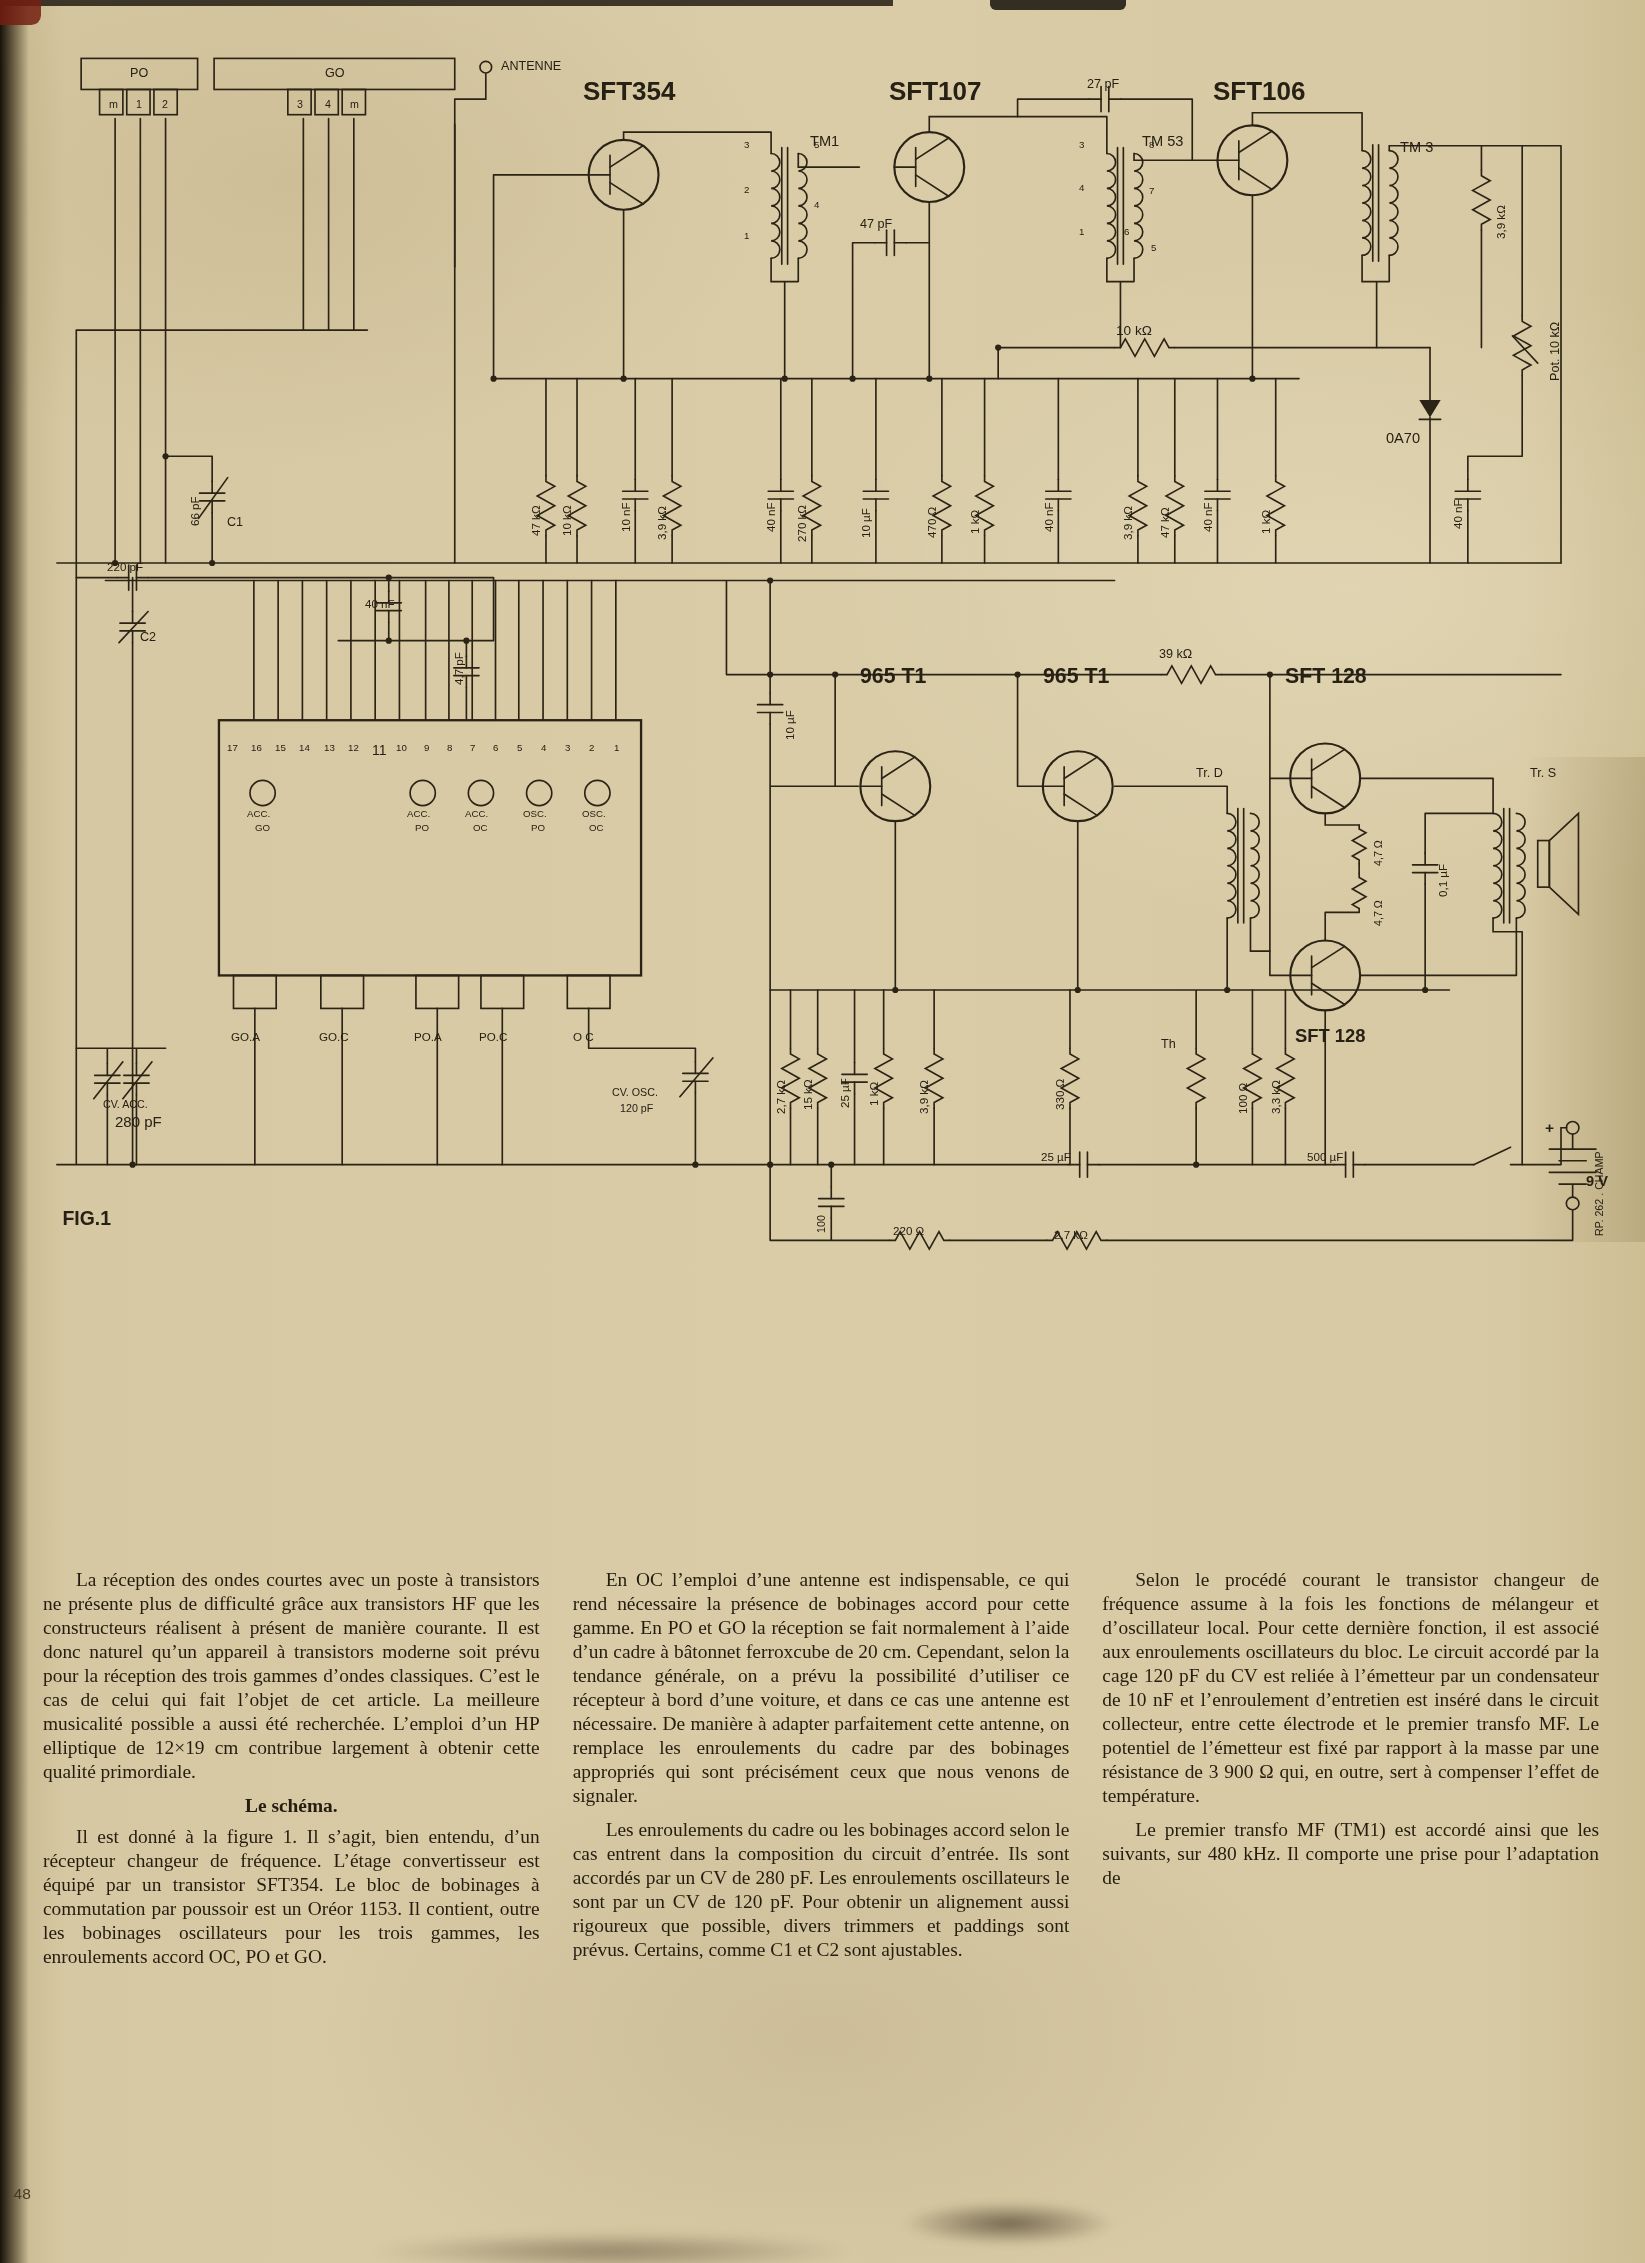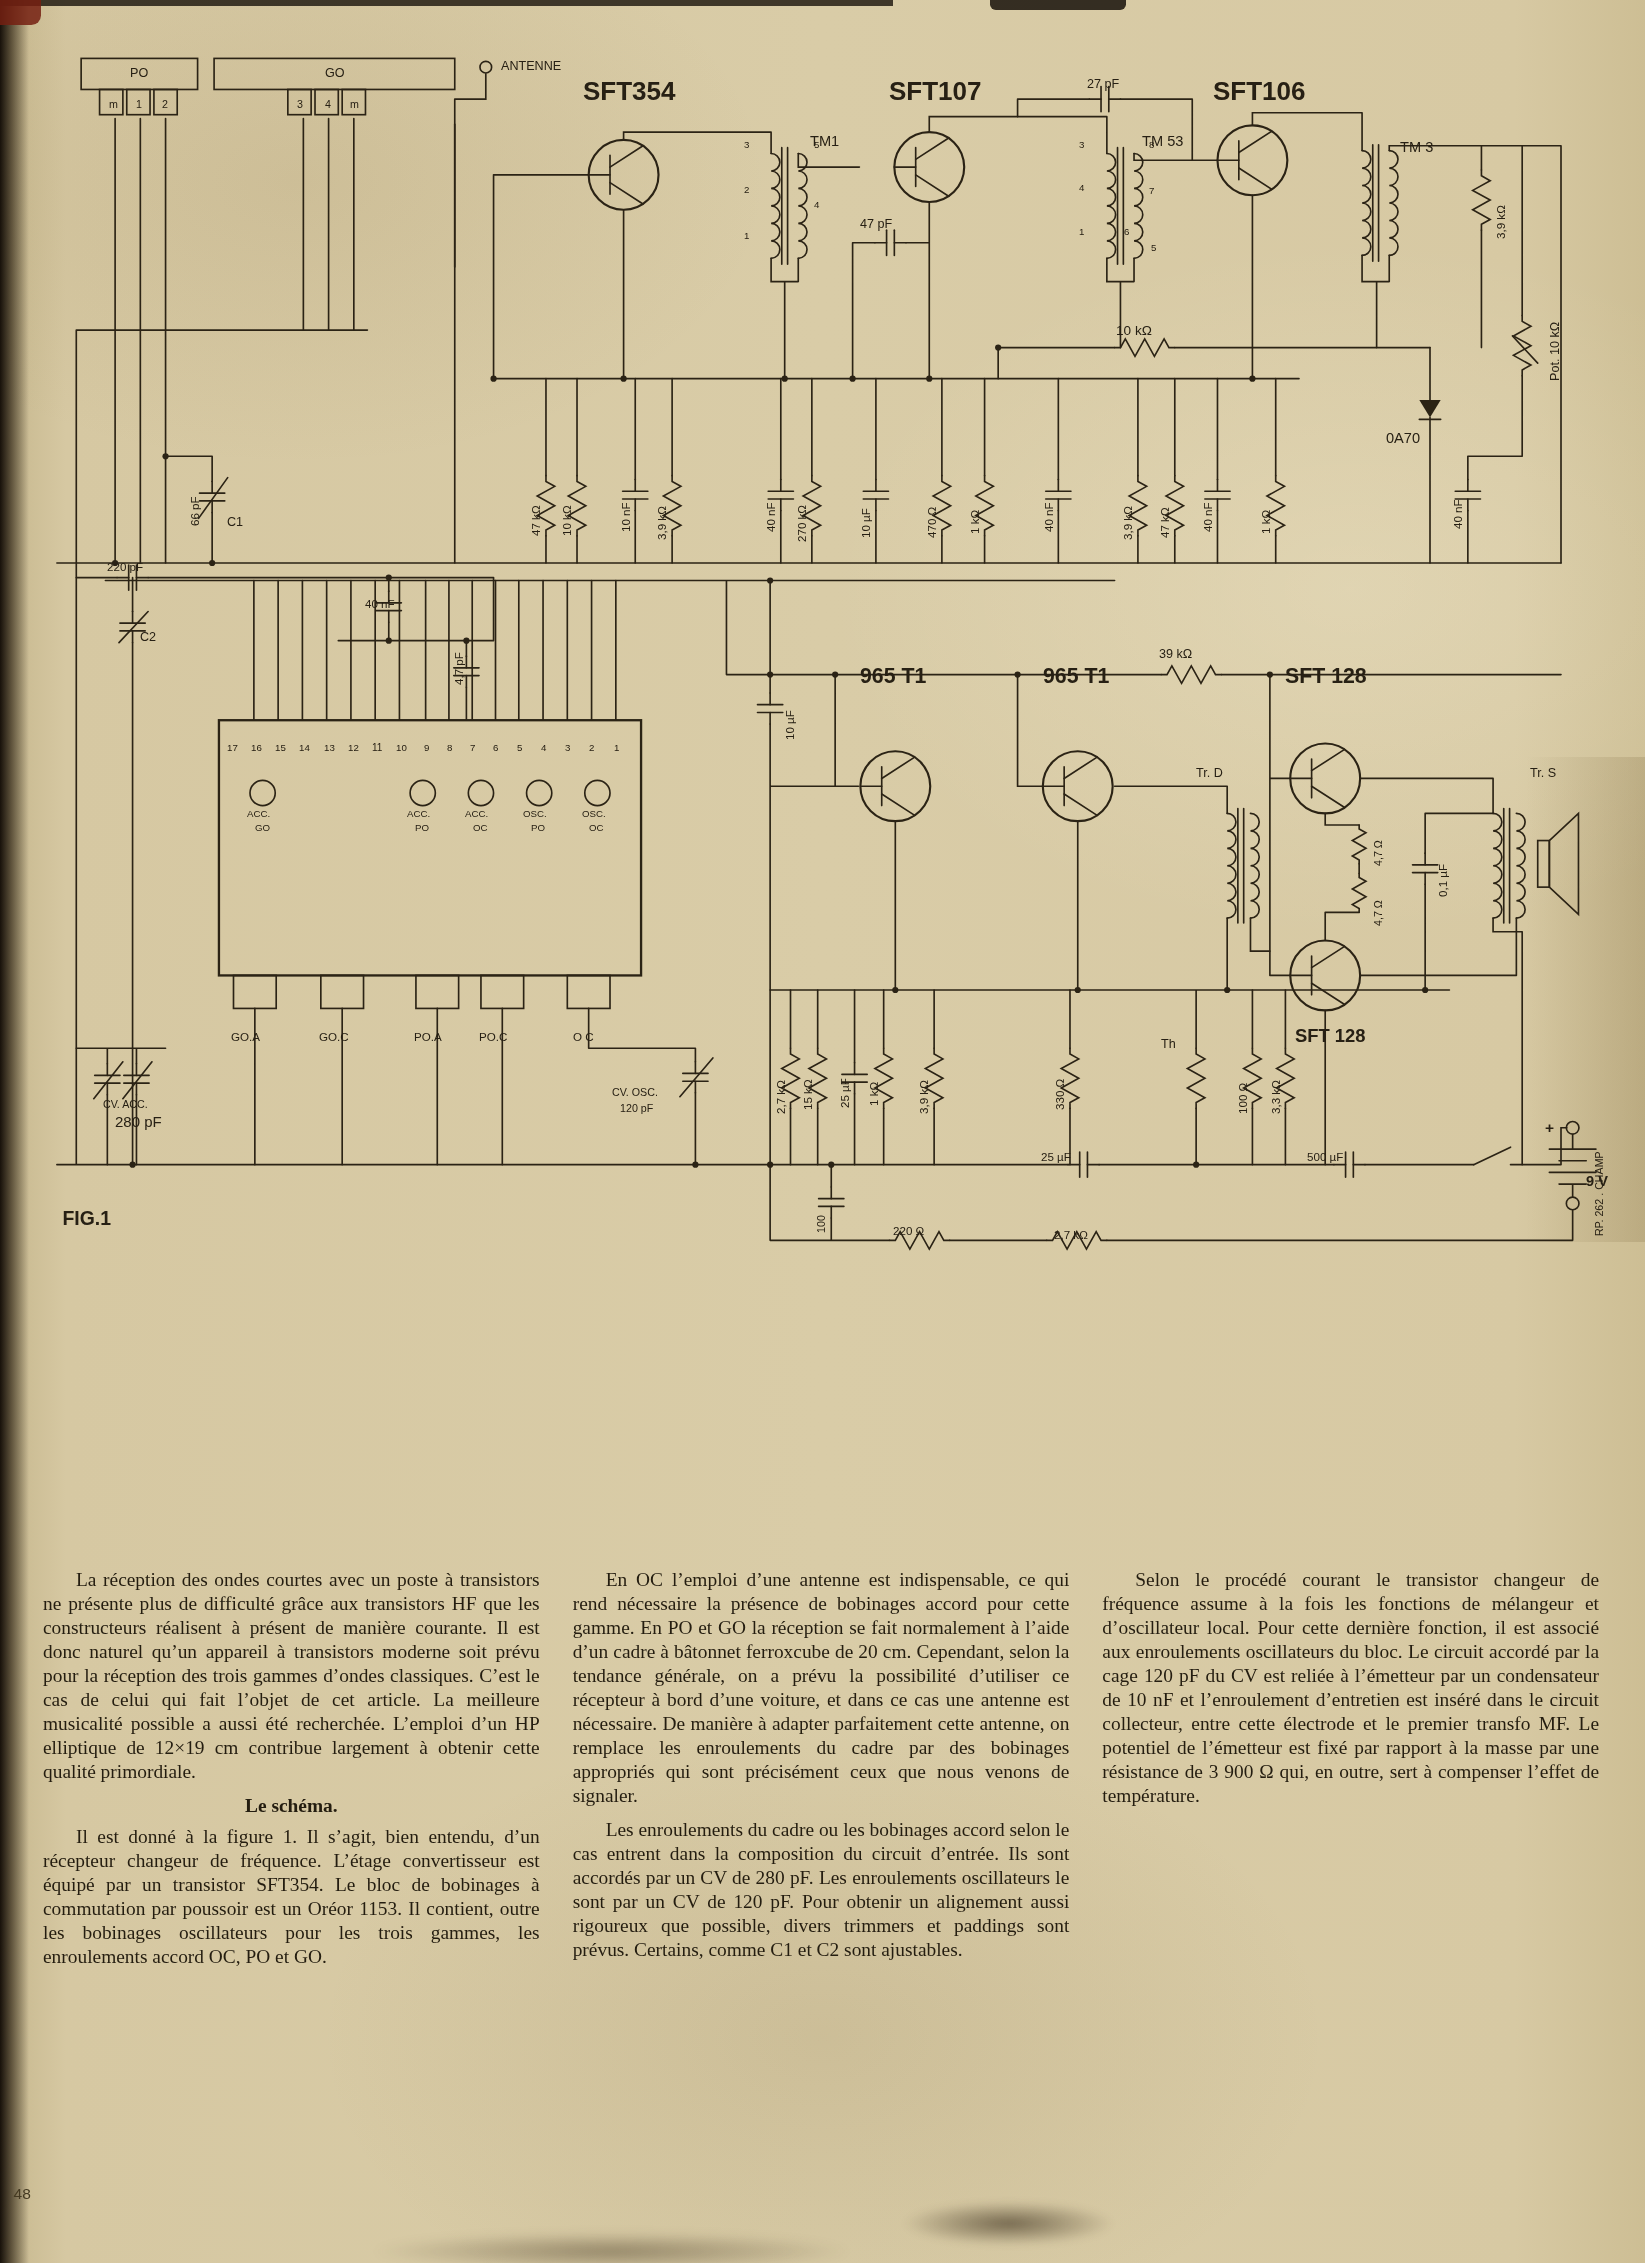--- a/index.html
+++ b/index.html
@@ -312,21 +312,21 @@
         <span class="sl rot" style="left: 1326px; top: 887px; font-size: 10.7px;">4,7 Ω</span>
         <span class="sl rot" style="left: 1390px; top: 858px; font-size: 11.6px;">0,1 µF</span>
         <span class="sl bold" style="left: 1248px; top: 988px; font-size: 18.4px;">SFT 128</span>
         <span class="sl" style="left: 1114px; top: 999px; font-size: 12.6px;">Th</span>
         <span class="sl" style="left: 180px; top: 704px; font-size: 9.7px;">17</span>
         <span class="sl" style="left: 204px; top: 704px; font-size: 9.7px;">16</span>
         <span class="sl" style="left: 228px; top: 704px; font-size: 9.7px;">15</span>
         <span class="sl" style="left: 252px; top: 704px; font-size: 9.7px;">14</span>
         <span class="sl" style="left: 277px; top: 704px; font-size: 9.7px;">13</span>
         <span class="sl" style="left: 301px; top: 704px; font-size: 9.7px;">12</span>
-        <span class="sl" style="left: 325px; top: 704px; font-size: 10px;">11</span>
+        <span class="sl" style="left: 325px; top: 704px; font-size: 14px;">11</span>
         <span class="sl" style="left: 349px; top: 704px; font-size: 9.7px;">10</span>
         <span class="sl" style="left: 377px; top: 704px; font-size: 9.7px;">9</span>
         <span class="sl" style="left: 400px; top: 704px; font-size: 9.7px;">8</span>
         <span class="sl" style="left: 423px; top: 704px; font-size: 9.7px;">7</span>
         <span class="sl" style="left: 446px; top: 704px; font-size: 9.7px;">6</span>
         <span class="sl" style="left: 470px; top: 704px; font-size: 9.7px;">5</span>
         <span class="sl" style="left: 494px; top: 704px; font-size: 9.7px;">4</span>
         <span class="sl" style="left: 518px; top: 704px; font-size: 9.7px;">3</span>
         <span class="sl" style="left: 542px; top: 704px; font-size: 9.7px;">2</span>
         <span class="sl" style="left: 567px; top: 704px; font-size: 9.7px;">1</span>
@@ -375,20 +375,21 @@
       <p>La réception des ondes courtes avec un poste à transistors ne présente plus de difficulté grâce aux transistors HF que les constructeurs réalisent à présent de manière courante. Il est donc naturel qu’un appareil à transistors moderne soit prévu pour la réception des trois gammes d’ondes classiques. C’est le cas de celui qui fait l’objet de cet article. La meilleure musicalité possible a aussi été recherchée. L’emploi d’un HP elliptique de 12×19 cm contribue largement à obtenir cette qualité primordiale.</p>
       <p class="subhead">Le schéma.</p>
       <p>Il est donné à la figure 1. Il s’agit, bien entendu, d’un récepteur changeur de fréquence. L’étage convertisseur est équipé par un transistor SFT354. Le bloc de bobinages à commutation par poussoir est un Oréor 1153. Il contient, outre les bobinages oscillateurs pour les trois gammes, les enroulements accord OC, PO et GO.</p>
     </div>
     <div class="col">
       <p>En OC l’emploi d’une antenne est indispensable, ce qui rend nécessaire la présence de bobinages accord pour cette gamme. En PO et GO la réception se fait normalement à l’aide d’un cadre à bâtonnet ferroxcube de 20 cm. Cependant, selon la tendance générale, on a prévu la possibilité d’utiliser ce récepteur à bord d’une voiture, et dans ce cas une antenne est nécessaire. De manière à adapter parfaitement cette antenne, on remplace les enroulements du cadre par des bobinages appropriés qui sont précisément ceux que nous venons de signaler.</p>
       <p>Les enroulements du cadre ou les bobinages accord selon le cas entrent dans la composition du circuit d’entrée. Ils sont accordés par un CV de 280 pF. Les enroulements oscillateurs le sont par un CV de 120 pF. Pour obtenir un alignement aussi rigoureux que possible, divers trimmers et paddings sont prévus. Certains, comme C1 et C2 sont ajustables.</p>
     </div>
     <div class="col">
       <p>Selon le procédé courant le transistor changeur de fréquence assume à la fois les fonctions de mélangeur et d’oscillateur local. Pour cette dernière fonction, il est associé aux enroulements oscillateurs du bloc. Le circuit accordé par la cage 120 pF du CV est reliée à l’émetteur par un condensateur de 10 nF et l’enroulement d’entretien est inséré dans le circuit collecteur, entre cette électrode et le premier transfo MF. Le potentiel de l’émetteur est fixé par rapport à la masse par une résistance de 3 900 Ω qui, en outre, sert à compenser l’effet de température.</p>
+      <p>Le premier transfo MF (TM1) est accordé ainsi que les suivants, sur 480 kHz. Il comporte une prise pour l’adaptation de</p>
     </div>
   </div>
 
   <div id="page-number">48</div>
 
   <div class="smudge1"></div>
   <div class="smudge2"></div>
 </div>
 
 

